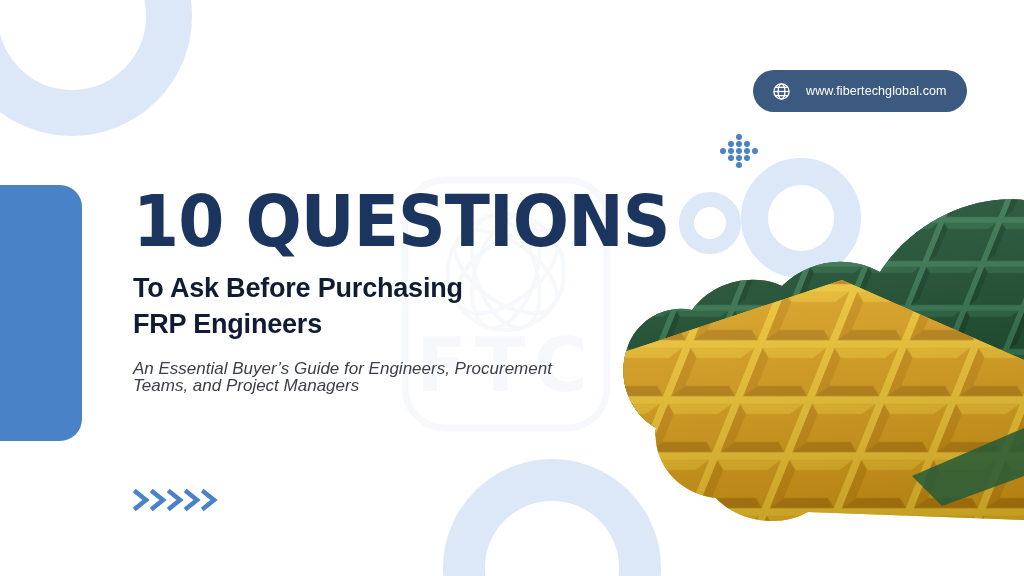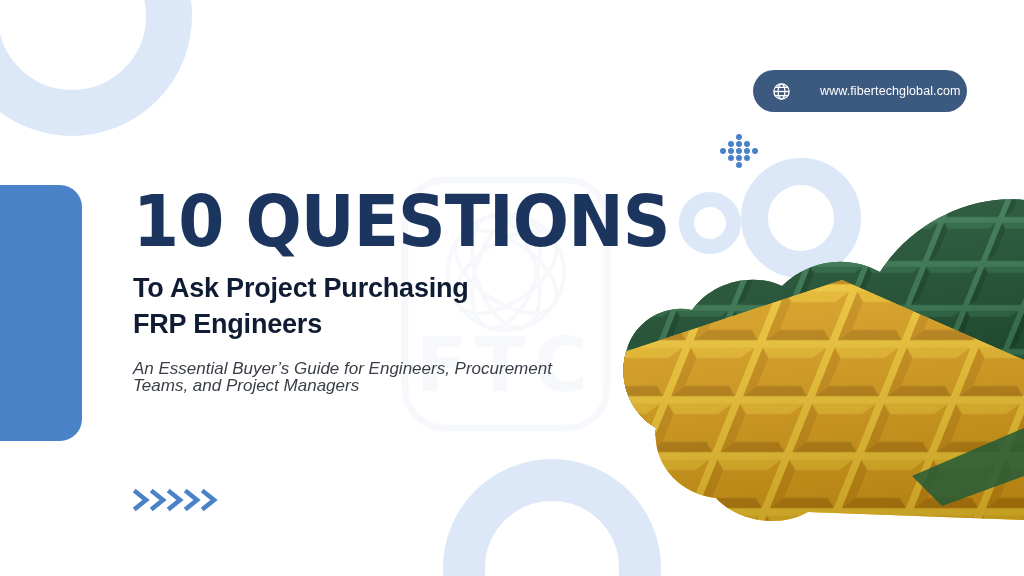--- a/index.html
+++ b/index.html
@@ -81,21 +81,21 @@
 
   
   #url-pill{
     position:absolute;
     left:753px;top:70px;
     width:214px;height:42px;
     background:#3c5a80;
     border-radius:21px;
     display:flex;
     align-items:center;
-    gap:29px;
+    gap:15px;
     padding:0 19px;
     box-sizing:border-box;
   }
   #globe-icon{width:19px;height:19px;flex:0 0 auto;}
   #globe-icon svg{display:block;}
   #url-text{
     color:#ffffff;
     font-size:12.5px;
     letter-spacing:.1px;
     white-space:nowrap;
@@ -261,21 +261,21 @@
           <line x1="3.4" y1="14.4" x2="16.6" y2="14.4"></line>
         </g>
       </svg>
     </span>
     <span id="url-text">www.fibertechglobal.com</span>
   </div>
 
   <div id="text-block">
     <h1 id="headline">10 QUESTIONS</h1>
     <h2 id="subhead">
-      <span class="line">To Ask Project Purchasing</span>
+      <span class="line">To Ask Before Purchasing</span>
       <span class="line">FRP Engineers</span>
     </h2>
     <p id="lede">An Essential Buyer’s Guide for Engineers, Procurement Teams, and Project Managers</p>
   </div>
 
   <div id="chevrons">
     <svg width="90" height="26" viewBox="0 0 90 26">
       <g fill="none" stroke="#4a82c8" stroke-width="4.6" stroke-linecap="square">
         <polyline points="3,5 13,13 3,21"></polyline>
         <polyline points="20,5 30,13 20,21"></polyline>

